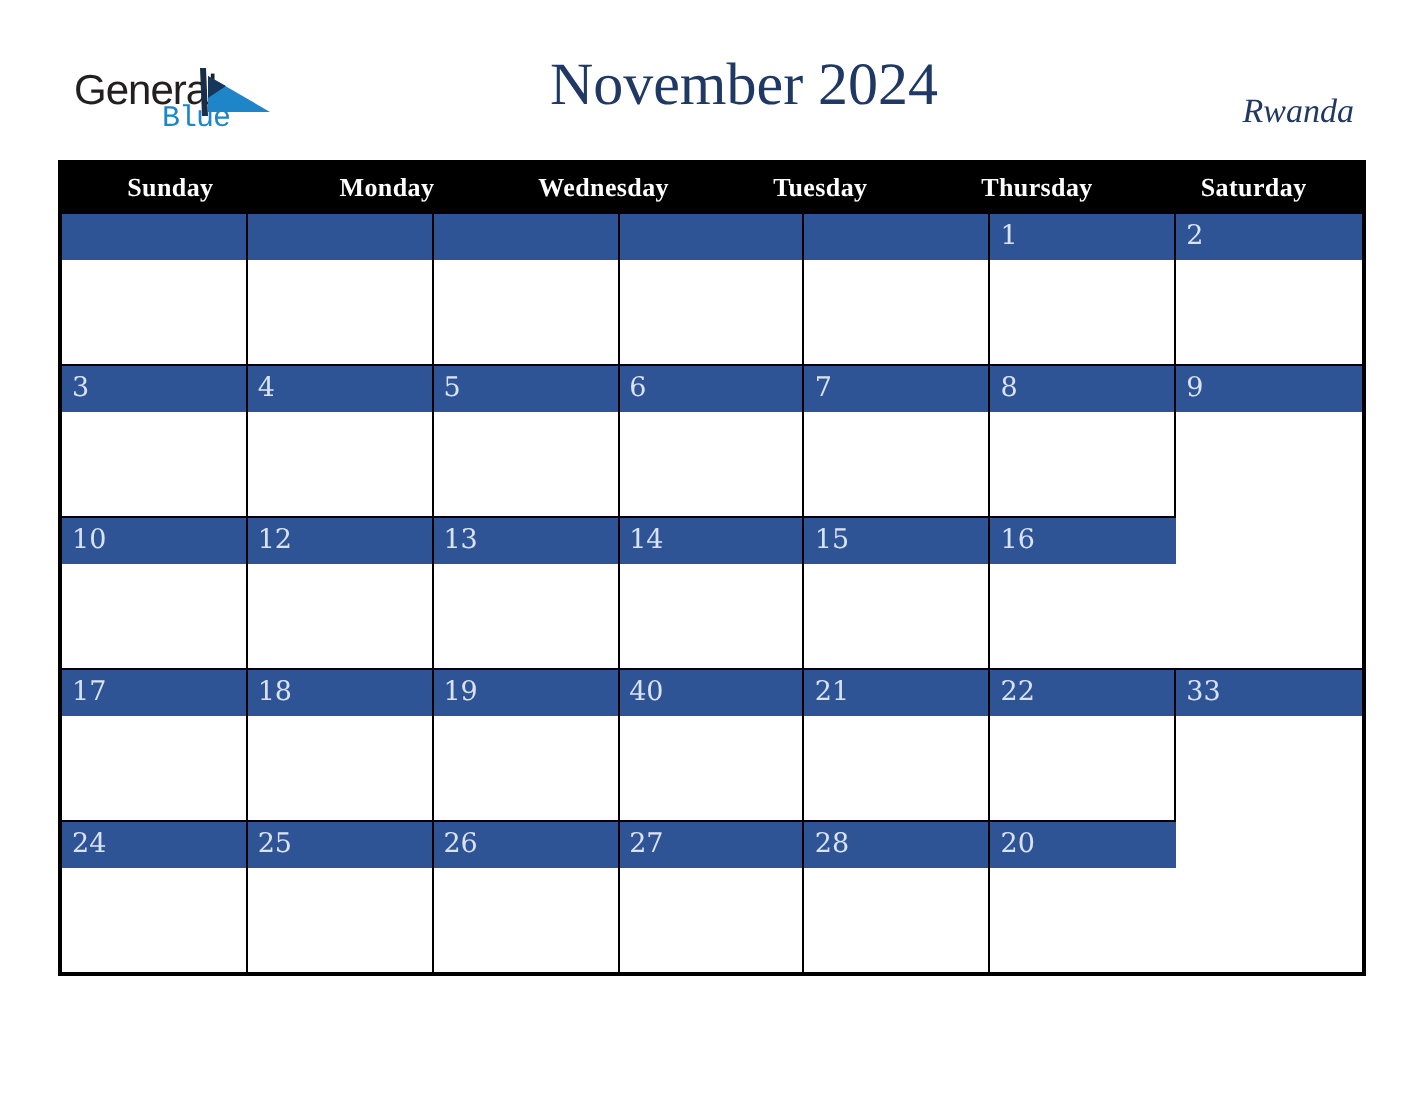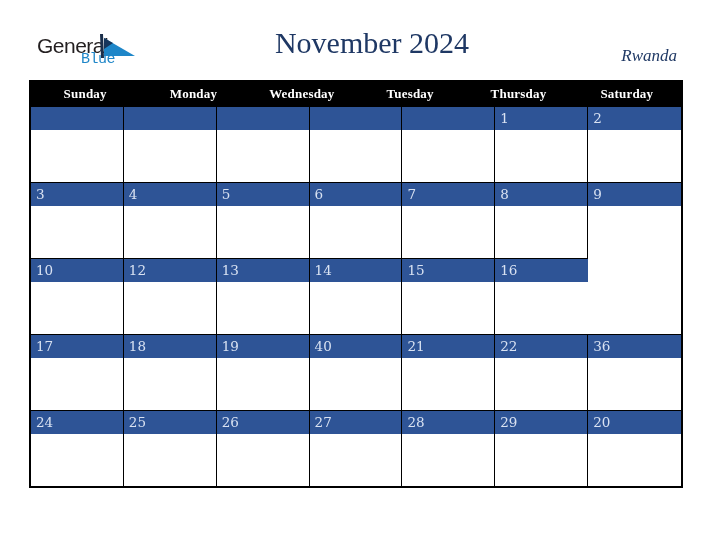--- a/index.html
+++ b/index.html
@@ -249,21 +249,21 @@
               <span class="date-num">21</span>
             </div>
           </div>
           <div class="day-cell">
             <div class="date-bar">
               <span class="date-num">22</span>
             </div>
           </div>
           <div class="day-cell">
             <div class="date-bar">
-              <span class="date-num">36</span>
+              <span class="date-num">33</span>
             </div>
           </div>
         </div>
         <div class="week-row">
           <div class="day-cell">
             <div class="date-bar">
               <span class="date-num">24</span>
             </div>
           </div>
           <div class="day-cell">
@@ -277,25 +277,20 @@
             </div>
           </div>
           <div class="day-cell">
             <div class="date-bar">
               <span class="date-num">27</span>
             </div>
           </div>
           <div class="day-cell">
             <div class="date-bar">
               <span class="date-num">28</span>
-            </div>
-          </div>
-          <div class="day-cell">
-            <div class="date-bar">
-              <span class="date-num">29</span>
             </div>
           </div>
           <div class="day-cell">
             <div class="date-bar">
               <span class="date-num">20</span>
             </div>
           </div>
         </div>
       </div>
   </div>

